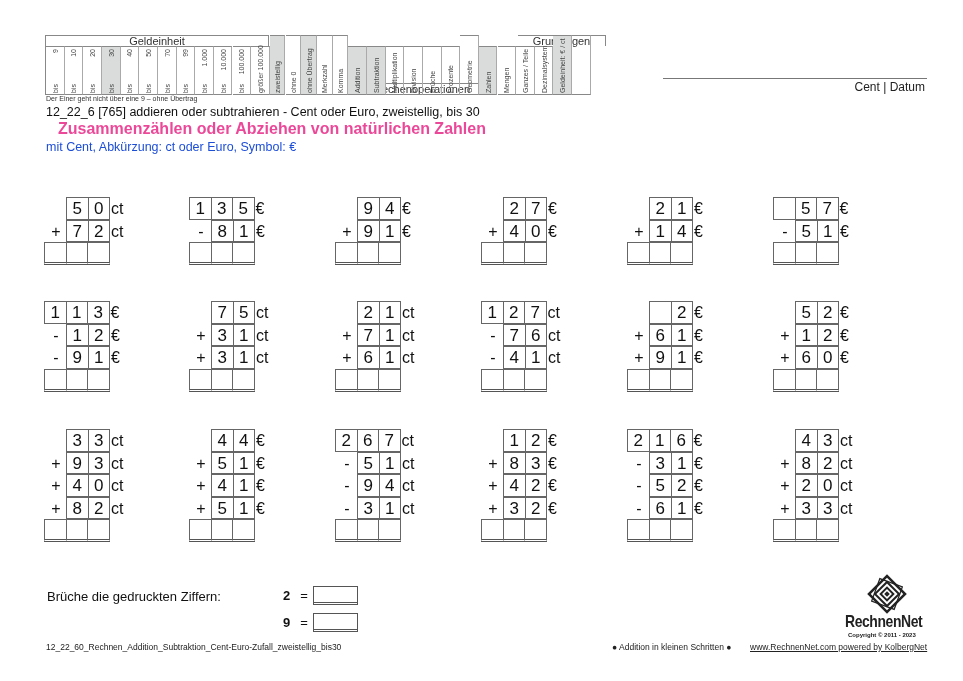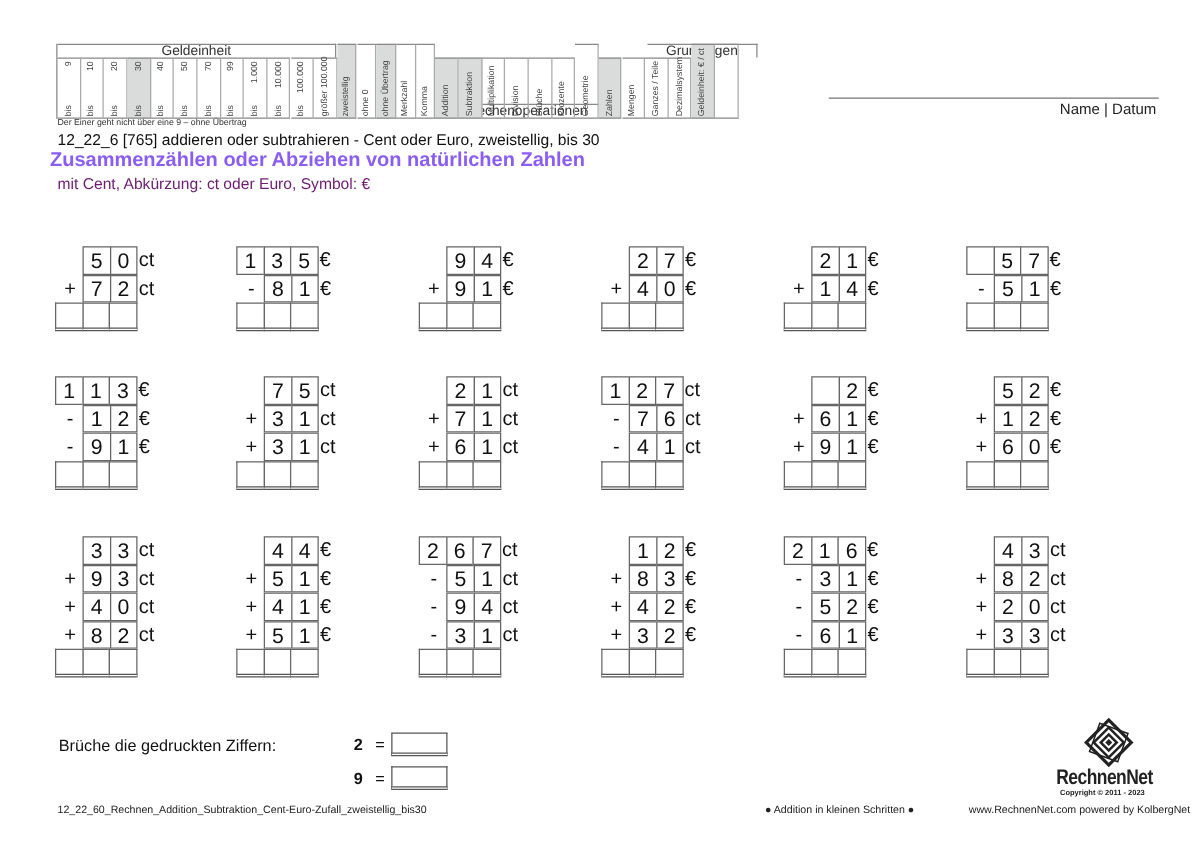--- a/index.html
+++ b/index.html
@@ -17,41 +17,41 @@
   .col .vt { position: absolute; left: 50%; bottom: 2px; transform-origin: 0 0;
              transform: rotate(-90deg) translate(0, -50%); white-space: nowrap; font-size: 7px; color: #444; }
   .col .num { position: absolute; left: 50%; top: 2px; transform: rotate(-90deg) translate(-100%, -50%);
               transform-origin: 0 0; font-size: 7px; color: #444; white-space: nowrap; }
 
   .name-line { position: absolute; left: 663px; top: 78px; width: 264px; border-top: 1px solid #777; }
   .name-label { position: absolute; right: 38px; top: 80px; font-size: 12px; color: #222; }
 
   .note { position: absolute; left: 46px; top: 95px; font-size: 7px; color: #333; }
   .subtitle { position: absolute; left: 46px; top: 105px; font-size: 12.5px; color: #111; }
-  .title { position: absolute; left: 40px; top: 120px; font-size: 16px; font-weight: bold; color: #8b5cf6; }
-  .subtitle2 { position: absolute; left: 46px; top: 140px; font-size: 12.5px; color: #701a75; }
+  .title { position: absolute; left: 58px; top: 120px; font-size: 16px; font-weight: bold; color: #ec4899; }
+  .subtitle2 { position: absolute; left: 46px; top: 140px; font-size: 12.5px; color: #1d4ed8; }
 
   
   .prob { position: absolute; }
   .row { position: relative; height: 22.5px; display: flex; }
   .op { width: 22px; height: 22.5px; font-size: 16px; line-height: 22px; text-align: center; }
   .cell { width: 22.5px; height: 22.5px; border: 1px solid #666; margin-left: -1px; margin-top: -1px;
           font-size: 17px; line-height: 21px; text-align: center; background: #fff; }
   .unit { font-size: 16px; line-height: 22px; padding-left: 1px; }
   .ans .cell { height: 23px; border-bottom: 3px double #555; }
 
   .count-label { position: absolute; left: 47px; top: 589px; font-size: 13px; }
   .count-row { position: absolute; left: 283px; font-size: 13px; display: flex; align-items: center; }
   .count-row b { width: 12px; display: inline-block; }
   .count-row .eq { width: 18px; text-align: center; }
   .count-box { width: 45px; height: 19px; border: 1px solid #555; border-bottom: 3px double #555; }
 
   .footer-left { position: absolute; left: 46px; top: 642px; font-size: 8.5px; color: #222; }
   .footer-mid { position: absolute; left: 612px; top: 642px; font-size: 8.5px; color: #222; }
-  .footer-right { position: absolute; left: 775px; top: 642px; font-size: 8.5px; color: #222; }
+  .footer-right { position: absolute; left: 750px; top: 642px; font-size: 8.5px; color: #222; text-decoration: underline; }
 
   .logo { position: absolute; left: 850px; top: 574px; width: 74px; height: 66px; }
   .logo-text { position: absolute; left: 845px; top: 612px; font-size: 17px; font-weight: bold; letter-spacing: -0.5px; color: #222; transform: scaleX(0.82); transform-origin: 0 0; }
   .logo-copy { position: absolute; left: 848px; top: 632px; font-size: 6px; font-weight: bold; color: #222; }
 </style>
 </head>
 <body>
 
 <div class="cls" id="cls" style="width: 544.75px;">
     <div class="grp" style="left: 0px; width: 223px;">Geldeinheit</div>
@@ -152,21 +152,21 @@
     <div class="col" style="left: 488.8px; width: 18.65px;">
       <span class="vt" style="bottom: auto; top: 46px; transform: rotate(-90deg) translate(0px, -50%); transform-origin: 0px 0px; left: 50%; position: absolute;">Dezimalsystem</span>
     </div>
     <div class="col shade tall" style="left: 507.45px; width: 18.65px;">
       <span class="vt" style="bottom: auto; top: 57px; transform: rotate(-90deg) translate(0px, -50%); transform-origin: 0px 0px; left: 50%; position: absolute;">Geldeinheit: € / ct</span>
     </div>
     <div class="col tall" style="left: 526.1px; width: 18.65px;"></div>
   </div>
 
 <div class="name-line"></div>
-<div class="name-label">Name | Datum</div>
+<div class="name-label">Cent | Datum</div>
 
 <div class="note">Der Einer geht nicht über eine 9 – ohne Übertrag</div>
 <div class="subtitle">12_22_6   [765]   addieren oder subtrahieren - Cent oder Euro, zweistellig, bis 30</div>
 <div class="title">Zusammenzählen oder Abziehen von natürlichen Zahlen</div>
 <div class="subtitle2">mit Cent, Abkürzung: ct oder Euro, Symbol: €</div>
 
 <div id="problems">
     <div class="prob" style="left: 45px; top: 198px;">
       <div class="row">
         <div class="op"></div>

